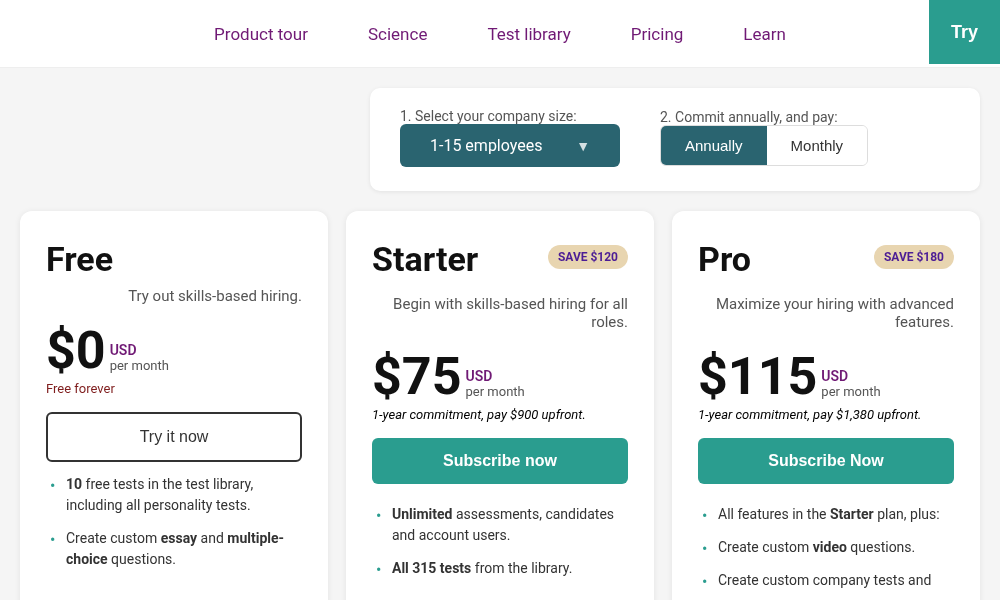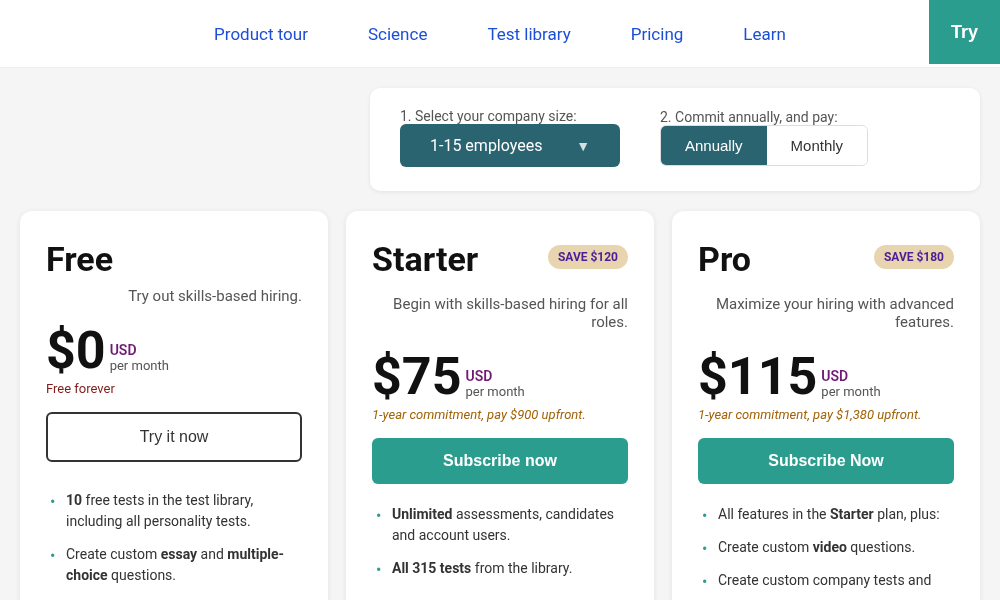--- a/index.html
+++ b/index.html
@@ -18,21 +18,21 @@
     .nav-links {
       display: flex;
       align-items: center;
       gap: 0;
       flex: 1;
       justify-content: center;
     }
     .nav-link {
       padding: 8px 30px;
       font-size: 17px;
-      color: #1d4ed8;
+      color: #701a75;
       cursor: pointer;
       text-decoration: none;
     }
     .nav-link.demo {
       color: #2a9d8f;
       font-weight: 500;
     }
     .nav-try-btn {
       position: absolute;
       right: 0;
@@ -169,35 +169,35 @@
       font-size: 13px;
       color: #555;
     }
     .price-subtext {
       font-size: 13px;
       color: #7f1d1d;
       margin-bottom: 16px;
     }
     .price-commitment {
       font-size: 13px;
-      color: #a16207;
+      color: #000000;
       font-style: italic;
       margin-bottom: 16px;
     }
     .btn-try {
       width: 100%;
       padding: 14px;
       border: 2px solid #333;
       background: #fff;
       color: #333;
       font-size: 16px;
       font-weight: 500;
       border-radius: 6px;
       cursor: pointer;
-      margin-bottom: 28px;
+      margin-bottom: 12px;
     }
     .btn-subscribe {
       width: 100%;
       padding: 14px;
       border: none;
       background: #2a9d8f;
       color: #fff;
       font-size: 16px;
       font-weight: 600;
       border-radius: 6px;

